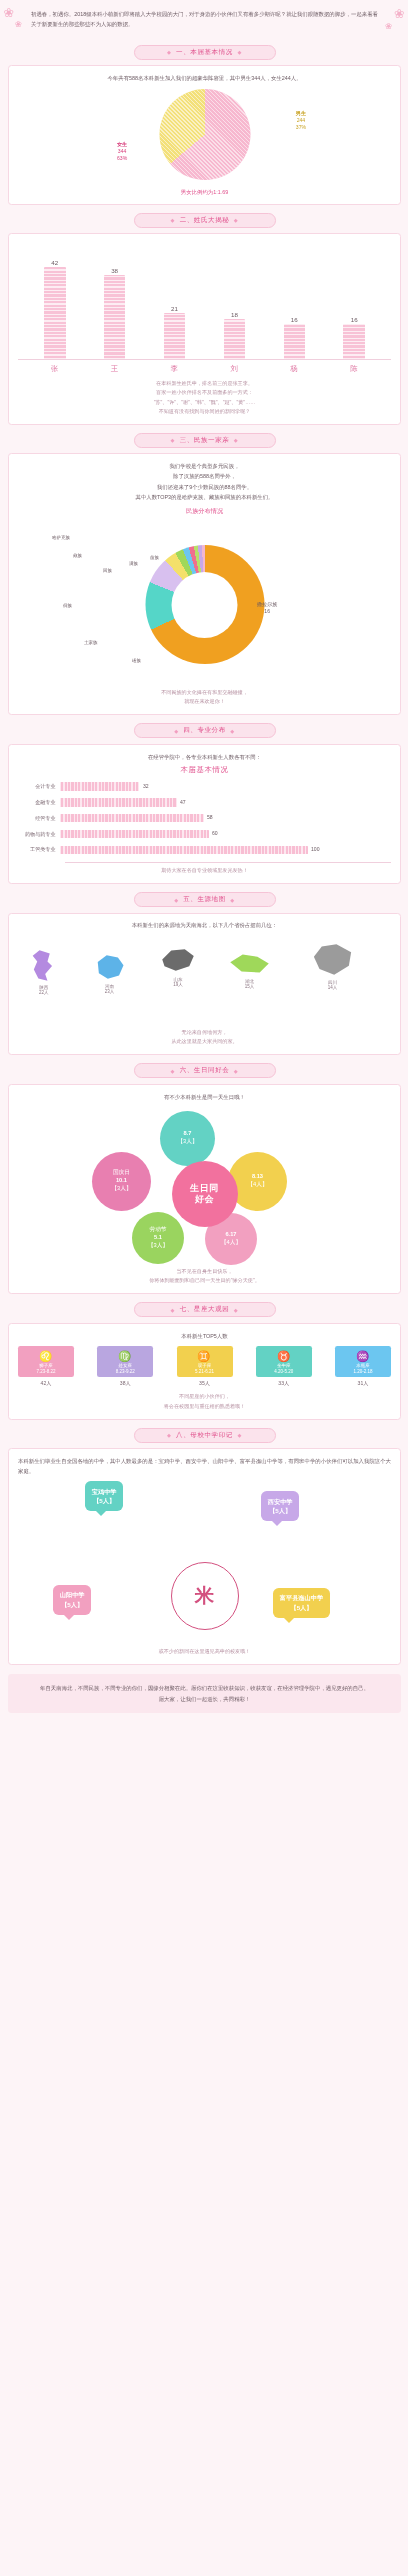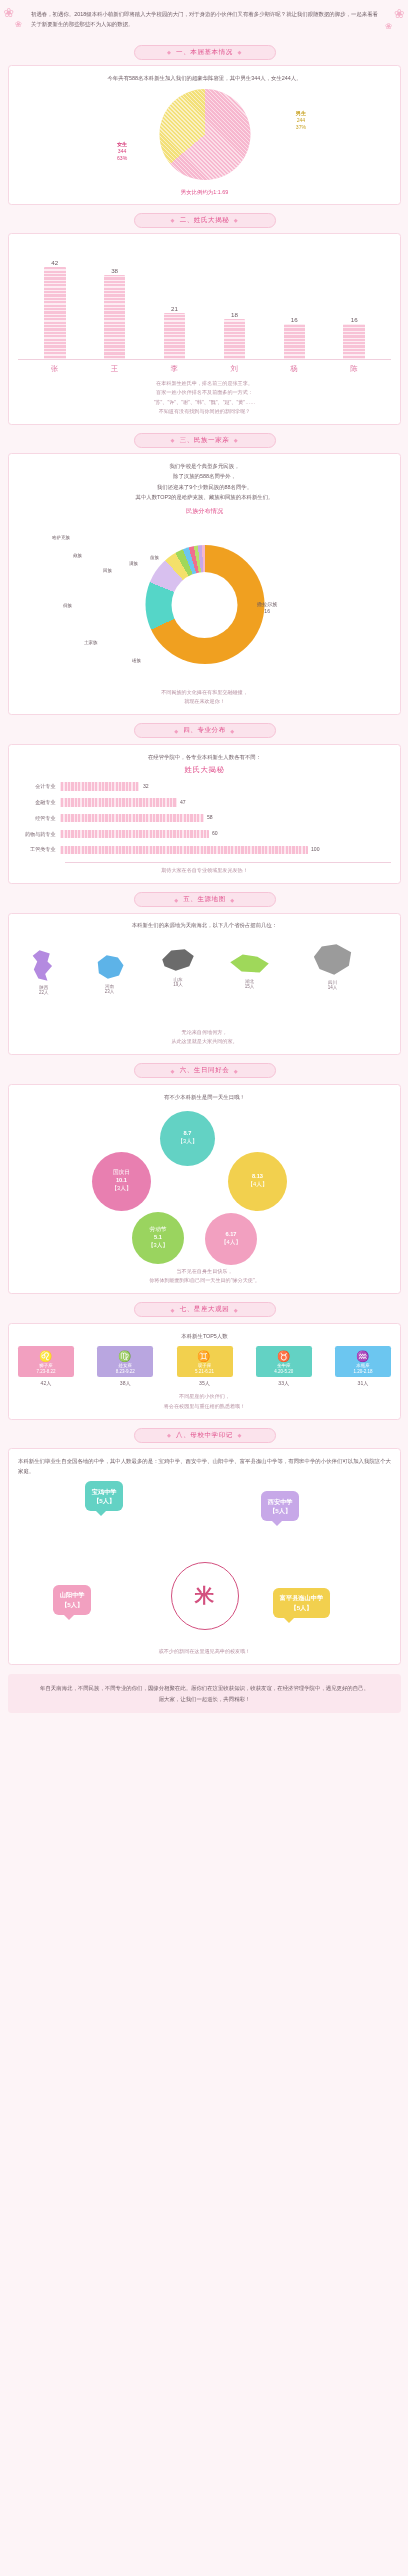--- a/index.html
+++ b/index.html
@@ -320,21 +320,21 @@
 就现在来欢迎你！</div>
   </div>
 
   <div class="sec-head">
     <span class="dia">◆</span>
     <span>四、专业分布</span>
     <span class="dia">◆</span>
   </div>
   <div class="panel">
     <div class="p-text">在经管学院中，各专业本科新生人数各有不同：</div>
-    <div class="mj-title">姓氏大揭秘</div>
+    <div class="mj-title">本届基本情况</div>
     <div id="major-rows">
         <div class="mj-row">
           <div class="mj-name">会计专业</div>
           <div class="mj-track">
             <div class="mj-fill" style="width: 79px;"></div>
             <div class="mj-val" style="left: 83px;">32</div>
           </div>
         </div>
         <div class="mj-row">
           <div class="mj-name">金融专业</div>
@@ -440,20 +440,24 @@
       <div class="bub" style="left:74px;top:50px;width:59px;height:59px;background:#e87fb0">
         <span>国庆日</span>
         <span class="d">10.1</span>
         <span>【3人】</span>
       </div>
       <div class="bub" style="left:114px;top:110px;width:52px;height:52px;background:#9ad45f">
         <span>劳动节</span>
         <span class="d">5.1</span>
         <span>【3人】</span>
       </div>
+      <div class="bub-center">
+        <span style="white-space:pre-line">生日同
+好会</span>
+      </div>
     </div>
     <div class="note" style="white-space:pre-line">当不见在自身生日快乐，
 你将体到能面到和自己同一天生日的"缘分天使"。</div>
   </div>
 
   <div class="sec-head">
     <span class="dia">◆</span>
     <span>七、星座大观园</span>
     <span class="dia">◆</span>
   </div>

